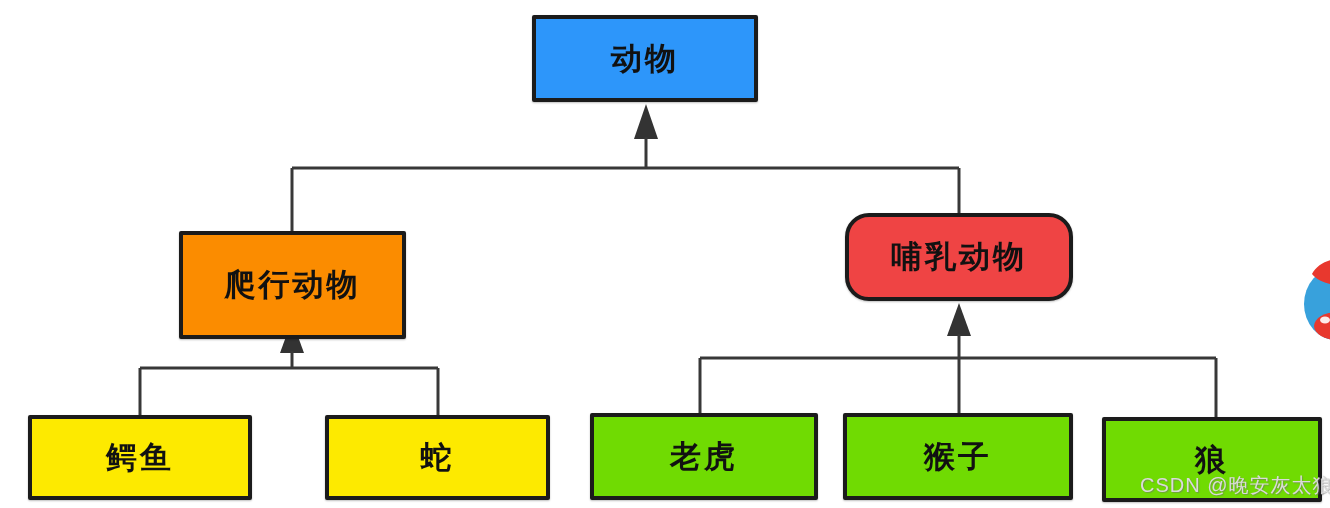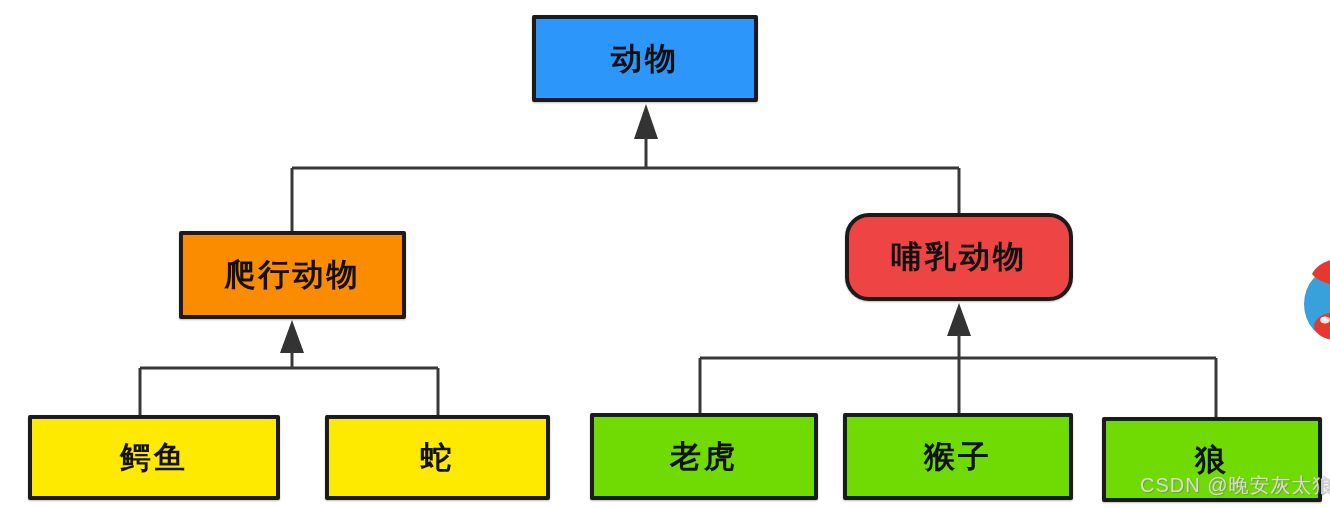--- a/index.html
+++ b/index.html
@@ -25,23 +25,23 @@
     align-items: center;
     justify-content: center;
     font-size: 31px;
     font-weight: 700;
     letter-spacing: 3px;
     color: #111111;
     box-shadow: 0 1px 2px rgba(0,0,0,0.25);
   }
   
   .n-animal    { left: 532px;  top: 15px;  width: 226px; height: 87px; background:#2d96fa; }
-  .n-reptile   { left: 179px;  top: 231px; width: 227px; height: 88px; background:#fb8c00; }
+  .n-reptile   { left: 179px;  top: 231px; width: 227px; height: 108px; background:#fb8c00; }
   .n-mammal    { left: 845px;  top: 213px; width: 228px; height: 88px; background:#fb8c00; }
-  .n-crocodile { left: 28px;   top: 415px; width: 252px; height: 85px; background:#fdea00; }
+  .n-crocodile { left: 28px;   top: 415px; width: 224px; height: 85px; background:#fdea00; }
   .n-snake     { left: 325px;  top: 415px; width: 225px; height: 85px; background:#fdea00; }
   .n-tiger     { left: 590px;  top: 413px; width: 228px; height: 87px; background:#70db02; }
   .n-monkey    { left: 843px;  top: 413px; width: 230px; height: 87px; background:#70db02; }
   .n-wolf      { left: 1102px; top: 417px; width: 220px; height: 85px; background:#70db02; }
   .watermark {
     position: absolute;
     left: 1140px;
     top: 472px;
     font-size: 20px;
     font-weight: 400;

